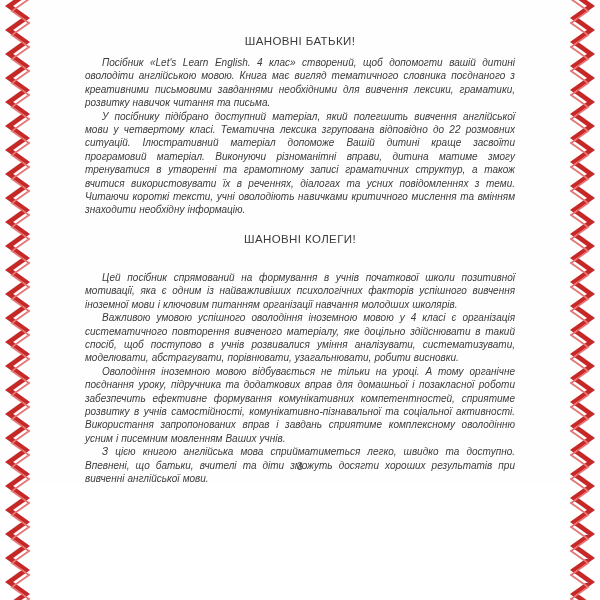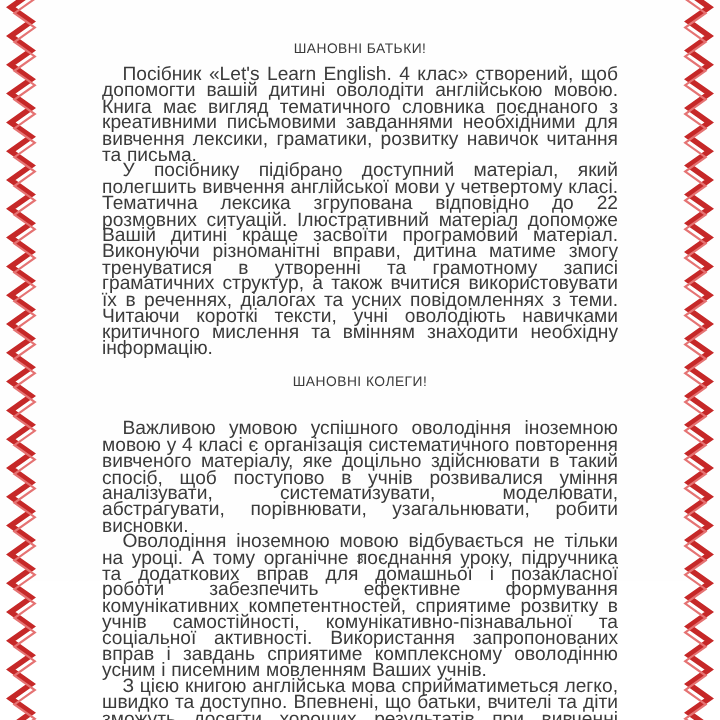--- a/index.html
+++ b/index.html
@@ -37,25 +37,26 @@
     font-size: 11.5px;
     font-weight: normal;
     letter-spacing: 0.4px;
     text-align: center;
     color: #3b3b3b;
   }
   .heading-parents   { margin-top: 35px; margin-bottom: 9px; }
   .heading-colleagues{ margin-top: 16px; margin-bottom: 26px; }
   .content p {
     margin: 0;
-    font-size: 16px;
+    font-size: 10px;
     line-height: 13.4px;
     text-align: justify;
     text-indent: 17px;
     word-spacing: 0.3px;
+    font-style: italic;
   }
   .page-number {
     position: absolute;
     left: 0;
     right: 0;
     bottom: 12px;
     text-align: center;
     font-size: 10px;
     color: #4a4a4a;
   }
@@ -78,20 +79,21 @@
   <div class="content">
 
     <div>
       <h1 class="section-heading heading-parents">ШАНОВНІ БАТЬКИ!</h1>
       <p>Посібник «Let's Learn English. 4 клас» створений, щоб допомогти вашій дитині оволодіти англійською мовою. Книга має вигляд тематичного словника поєднаного з креативними письмовими завданнями необхідними для вивчення лексики, граматики, розвитку навичок читання та письма.</p>
       <p>У посібнику підібрано доступний матеріал, який полегшить вивчення англійської мови у четвертому класі. Тематична лексика згрупована відповідно до 22 розмовних ситуацій. Ілюстративний матеріал допоможе Вашій дитині краще засвоїти програмовий матеріал. Виконуючи різноманітні вправи, дитина матиме змогу тренуватися в утворенні та грамотному записі граматичних структур, а також вчитися використовувати їх в реченнях, діалогах та усних повідомленнях з теми. Читаючи короткі тексти, учні оволодіють навичками критичного мислення та вмінням знаходити необхідну інформацію.</p>
     </div>
 
     <div>
       <h1 class="section-heading heading-colleagues">ШАНОВНІ КОЛЕГИ!</h1>
+      <p>Цей посібник спрямований на формування в учнів початкової школи позитивної мотивації, яка є одним із найважливіших психологічних факторів успішного вивчення іноземної мови і ключовим питанням організації навчання молодших школярів.</p>
       <p>Важливою умовою успішного оволодіння іноземною мовою у 4 класі є організація систематичного повторення вивченого матеріалу, яке доцільно здійснювати в такий спосіб, щоб поступово в учнів розвивалися уміння аналізувати, систематизувати, моделювати, абстрагувати, порівнювати, узагальнювати, робити висновки.</p>
       <p>Оволодіння іноземною мовою відбувається не тільки на уроці. А тому органічне поєднання уроку, підручника та додаткових вправ для домашньої і позакласної роботи забезпечить ефективне формування комунікативних компетентностей, сприятиме розвитку в учнів самостійності, комунікативно-пізнавальної та соціальної активності. Використання запропонованих вправ і завдань сприятиме комплексному оволодінню усним і писемним мовленням Ваших учнів.</p>
       <p>З цією книгою англійська мова сприйматиметься легко, швидко та доступно. Впевнені, що батьки, вчителі та діти зможуть досягти хороших результатів при вивченні англійської мови.</p>
     </div>
 
   </div>
 
   <div class="page-number">3</div>
 
 </div>

